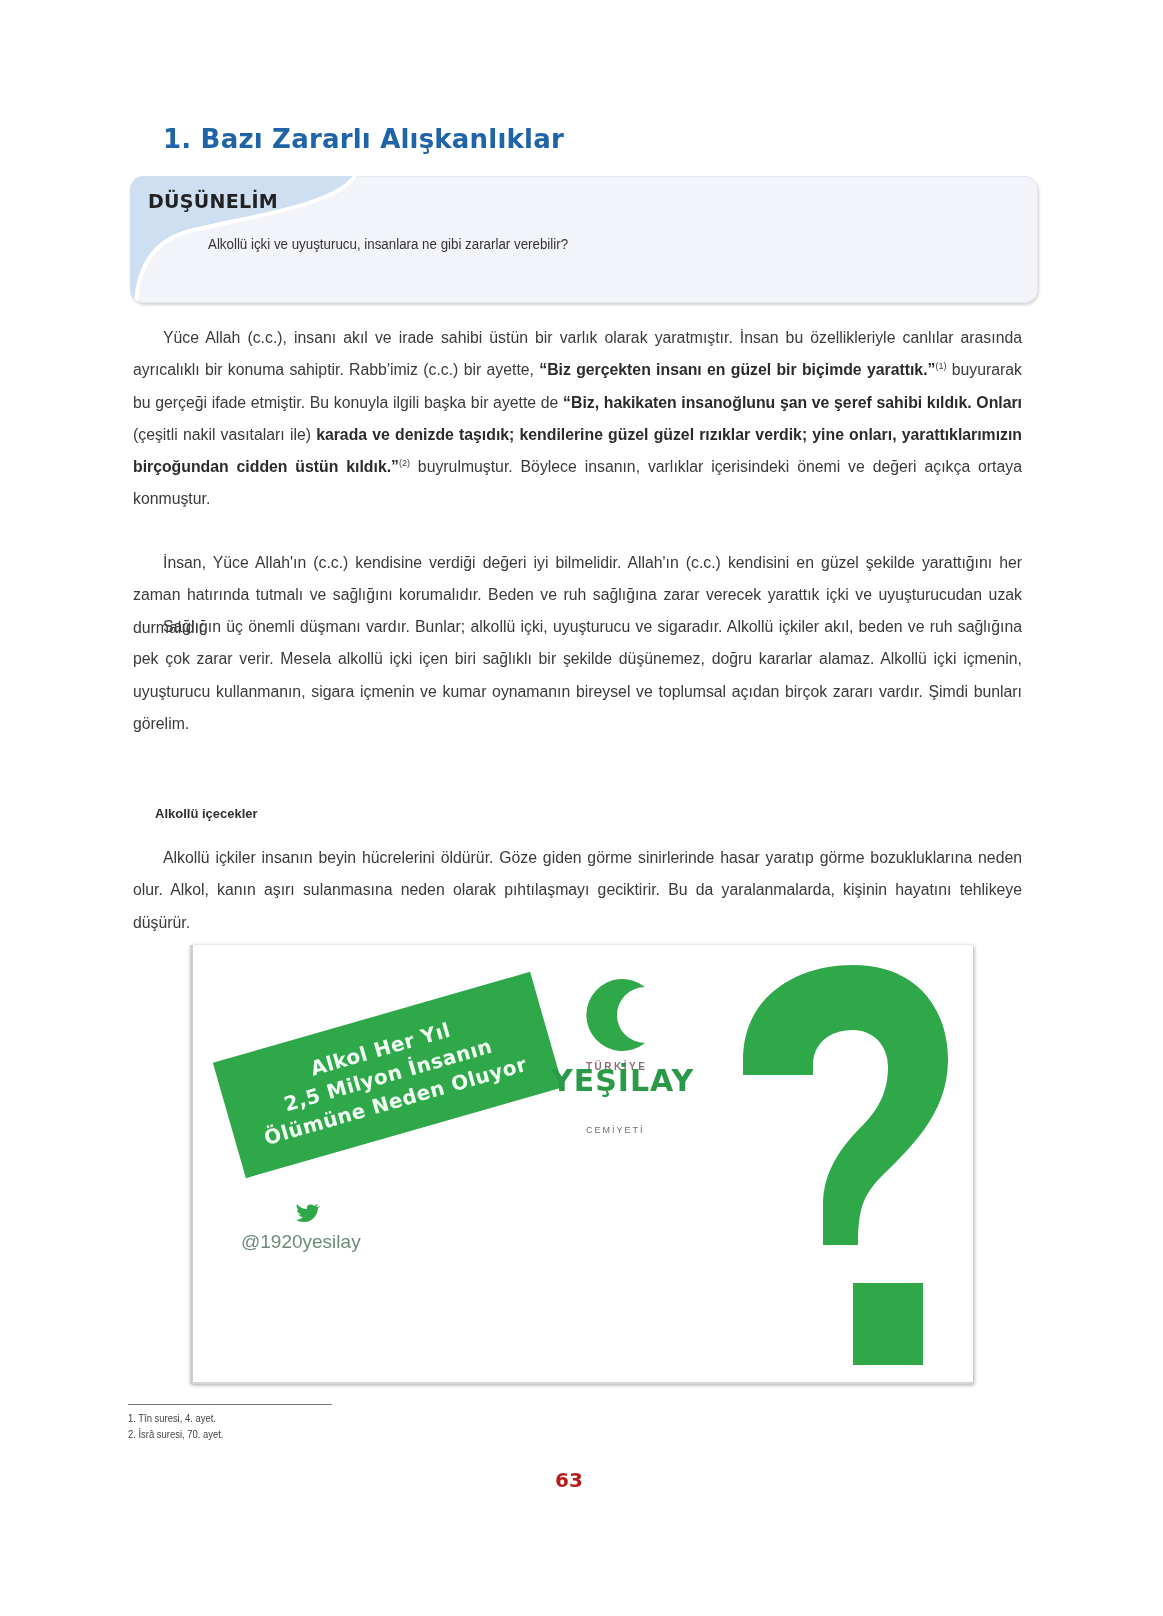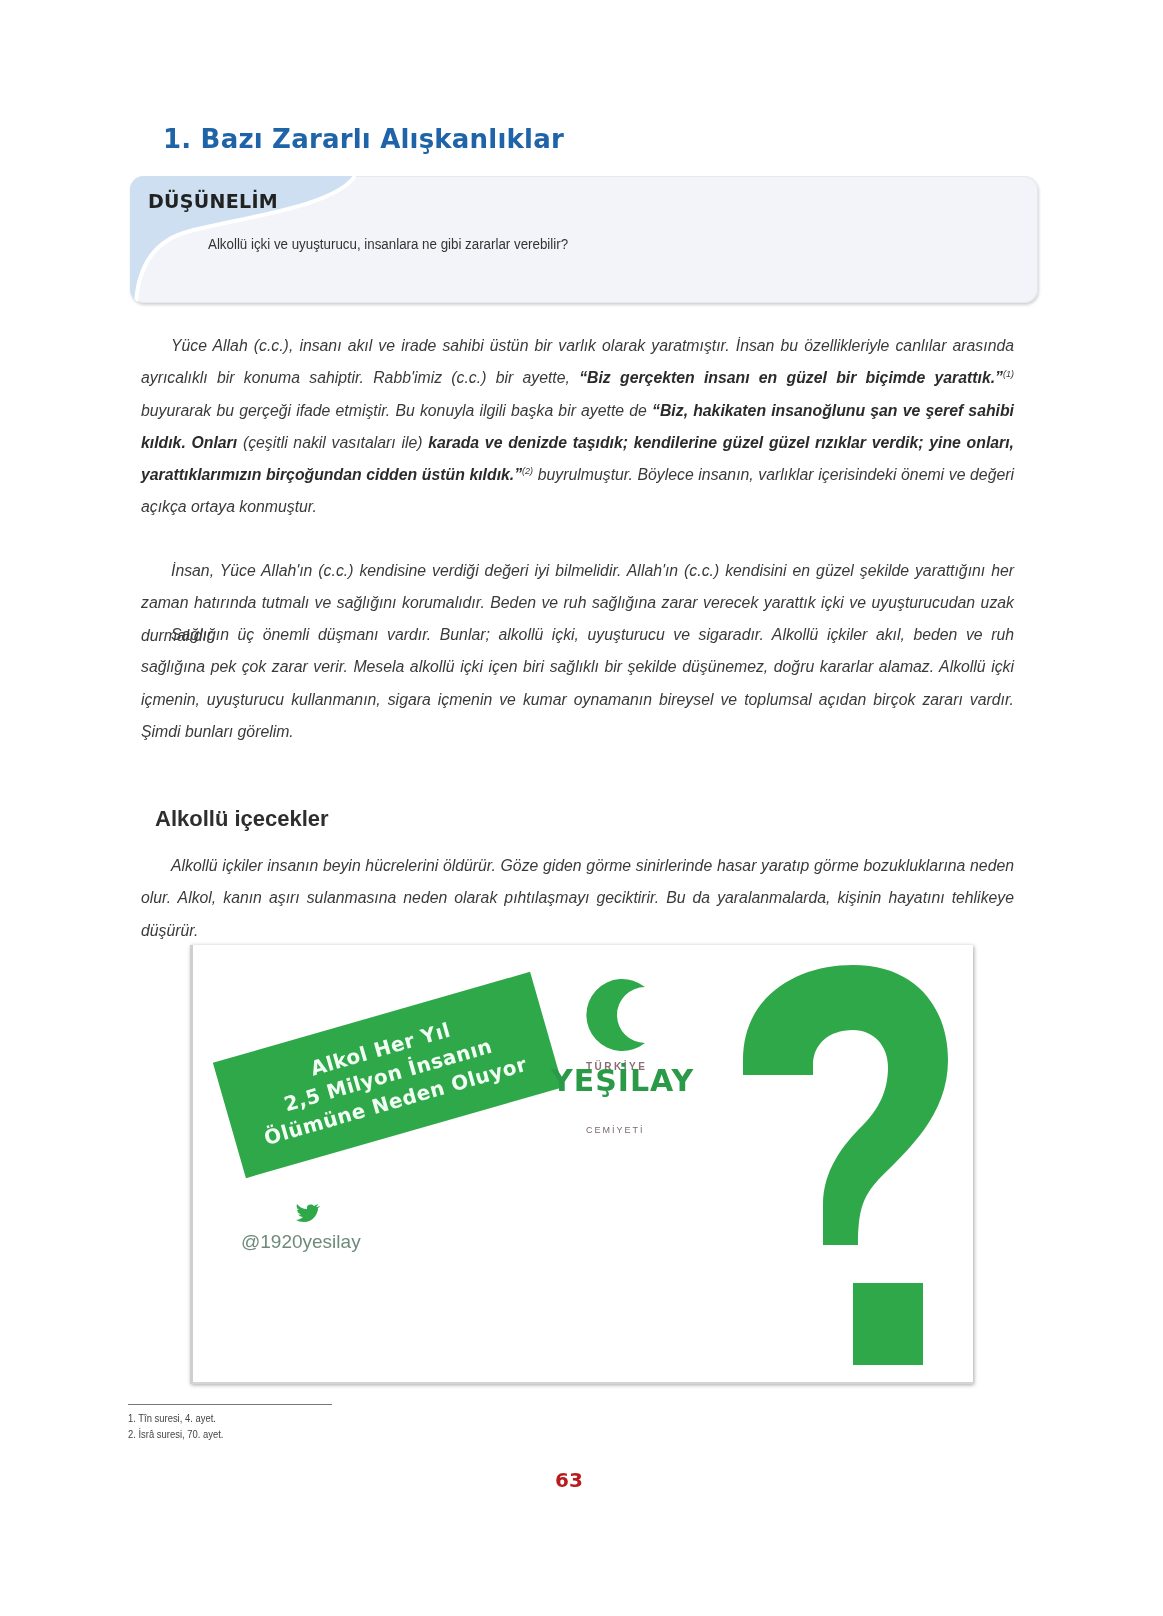--- a/index.html
+++ b/index.html
@@ -15,28 +15,28 @@
                box-shadow: 1px 2px 3px rgba(0,0,0,0.18), inset 0 0 0 1px #e6e8ef; overflow: hidden; }
   .think-swoosh { position: absolute; left: 0; top: 0; width: 908px; height: 127px; }
   .think-label { position: absolute; left: 6px; top: 2px; margin: 12px;
                  font-family: "DejaVu Sans", sans-serif; font-weight: bold; font-size: 19px;
                  color: #222; letter-spacing: 0.3px; }
   .think-question { position: absolute; left: 78px; top: 59px; font-size: 15.5px; color: #333;
                     transform: scaleX(0.86); transform-origin: left center; white-space: nowrap; }
 
   .body-text { position: absolute; left: 125px; width: 905px; font-size: 15.8px;
                line-height: 32.3px; color: #3a3a3a; text-align: justify; margin: 0; }
-  .body-text p { margin: 16px; text-indent: 30px; text-align: justify; font-style: italic; }
+  .body-text p { margin: 8px; text-indent: 30px; text-align: justify; }
   .body-text b { color: #2b2b2b; }
   .body-text sup { font-size: 9px; line-height: 0; }
   .p1 { top: 314px; }
   .p2 { top: 539px; }
   .p3 { top: 603px; }
   .section-heading { position: absolute; left: 155px; top: 806px; margin: 0;
-                     font-size: 22px; font-weight: bold; color: #2e2e2e; }
+                     font-size: 13px; font-weight: bold; color: #2e2e2e; }
   .p4 { top: 834px; }
 
   .ad-frame { position: absolute; left: 190px; top: 945px; width: 780px; height: 437px;
               background: #fff; box-shadow: 1px 1px 4px rgba(0,0,0,0.35);
               border-left: 3px solid #cfcfcf; border-bottom: 2px solid #d5d5d5; overflow: hidden; }
   .banner { position: absolute; left: 30px; top: 70px; width: 330px; height: 120px;
             background: #2fa84a; transform: rotate(-16deg); transform-origin: center;
             display: flex; flex-direction: column; align-items: center; justify-content: center; }
   .banner span { color: #f2fff4; font-family: "DejaVu Sans", sans-serif; font-weight: bold;
                  font-size: 20px; line-height: 27px; letter-spacing: 0.5px; white-space: nowrap; }

